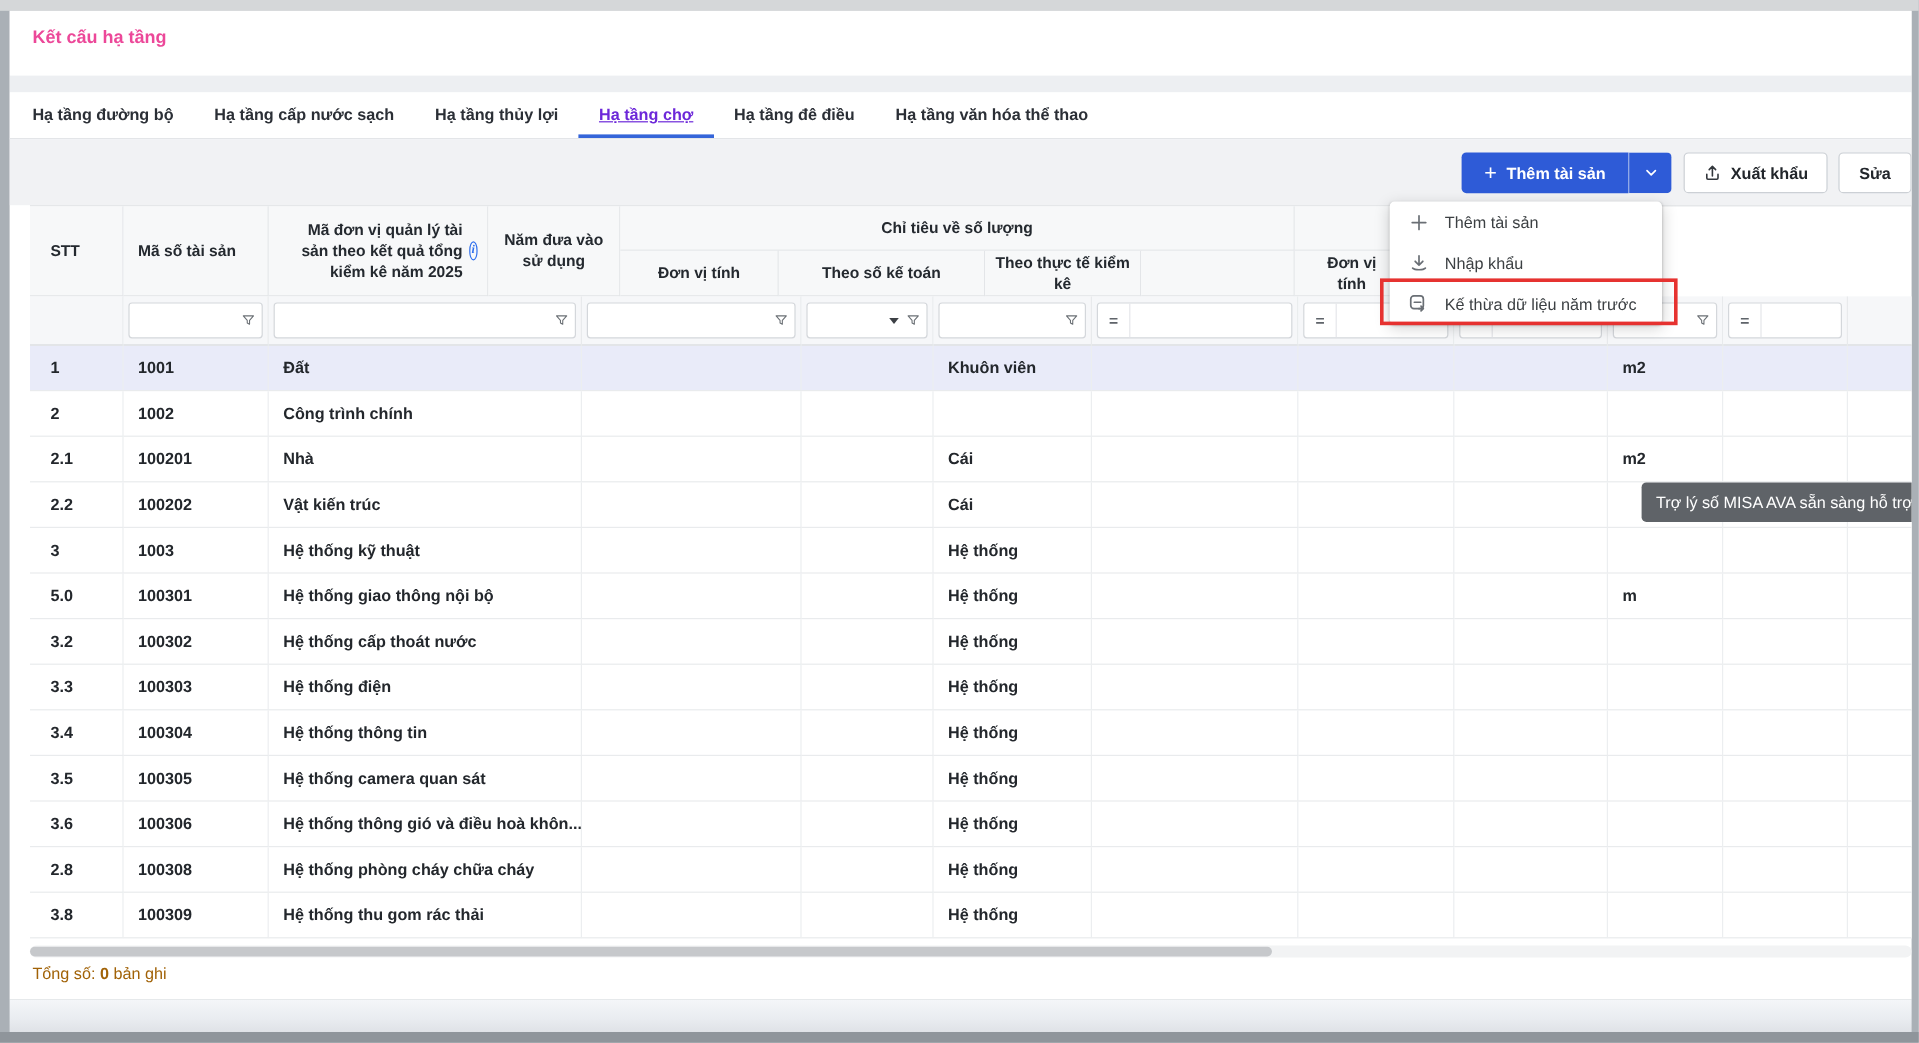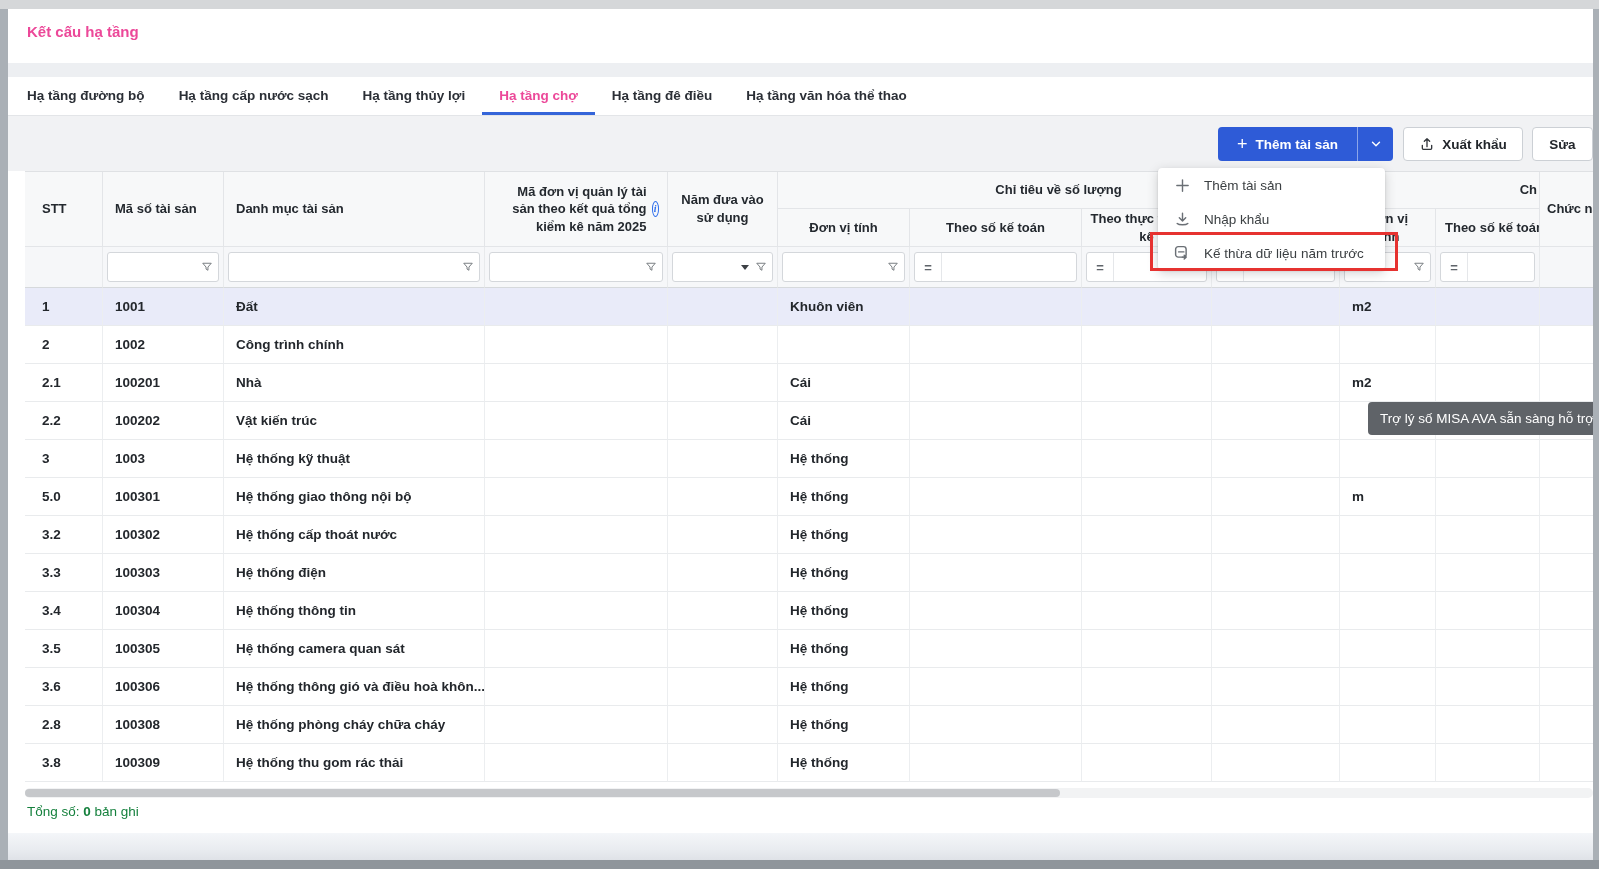--- a/index.html
+++ b/index.html
@@ -9,21 +9,21 @@
   .window{position:absolute;left:8px;top:9px;width:1585px;height:824px;background:#ffffff;overflow:hidden;}
   .bottom-band{position:absolute;left:8px;top:833px;width:1585px;height:27px;background:linear-gradient(180deg,#f4f6f9 0%,#e9ecf0 60%,#dfe2e7 100%);}
   .bottom-dark{position:absolute;left:0;top:860px;width:1599px;height:9px;background:#8f959b;}
 
   
   .titlebar{position:absolute;left:0;top:0;width:100%;height:54px;background:#fff;}
   .page-title{position:absolute;left:19px;top:14px;font-size:15px;font-weight:700;color:#ec4899;}
   .gapband{position:absolute;left:0;top:54px;width:100%;height:14px;background:#edeff2;}
   .tabsbar{position:absolute;left:0;top:68px;width:100%;height:39px;background:#fff;border-bottom:1px solid #e3e5e8;box-sizing:border-box;display:flex;align-items:stretch;padding-left:2px;}
   .tab{padding:0 17px;line-height:37px;font-size:13.5px;font-weight:700;color:#2b2f36;cursor:pointer;border-bottom:3px solid transparent;white-space:nowrap;}
-  .tab.active{color:#ec4899;border-bottom-color:#3565d9;}
+  .tab.active{color:#6d28d9;border-bottom-color:#3565d9;text-decoration:underline;}
   .toolbar{position:absolute;left:0;top:107px;width:100%;height:55px;background:#f1f2f4;}
   .btn{position:absolute;top:11px;height:34px;border-radius:4px;display:flex;align-items:center;justify-content:center;font-size:13.5px;font-weight:700;box-sizing:border-box;cursor:pointer;}
   .btn-blue{background:#2e5bd7;color:#fff;border:none;}
   .btn-main{left:1210px;width:139px;border-radius:4px 0 0 4px;}
   .btn-caret{left:1349px;width:36px;border-radius:0 4px 4px 0;border-left:1px solid rgba(255,255,255,.45);}
   .btn-white{background:#fff;border:1px solid #ccd0d5;color:#22262b;}
   .btn-export{left:1395px;width:120px;}
   .btn-edit{left:1524px;width:61px;}
   .plus-glyph{font-size:18px;font-weight:400;margin-right:8px;line-height:1;}
   .icon-svg{display:inline-block;vertical-align:middle;}
@@ -49,21 +49,21 @@
   .f-icons{position:absolute;right:5px;top:0;height:100%;display:flex;align-items:center;gap:6px;}
   .caret-down{width:0;height:0;border-left:4px solid transparent;border-right:4px solid transparent;border-top:5px solid #3c4045;}
   .bodyrow{display:flex;background:#fff;}
   .bodyrow.hl{background:#e9ebf9;}
   .bcell{border-right:1px solid #eceef0;border-bottom:1px solid #e9ebed;box-sizing:border-box;height:38px;display:flex;align-items:center;
          font-size:13.5px;font-weight:700;color:#23272c;padding:0 6px 0 12px;white-space:nowrap;overflow:hidden;}
   .bcell.first{padding-left:17px;}
 
   .hscroll-track{position:absolute;left:17px;top:779px;width:1568px;height:10px;background:#f2f3f4;border-radius:5px;}
   .hscroll-thumb{position:absolute;left:0;top:1px;width:1035px;height:8px;background:#c6c8cb;border-radius:4px;}
-  .footer{position:absolute;left:19px;top:795px;font-size:13.5px;color:#15803d;}
+  .footer{position:absolute;left:19px;top:795px;font-size:13.5px;color:#a16207;}
   .footer b{font-weight:700;}
 
   
   .menu{position:absolute;left:1150px;top:159px;width:227px;background:#fff;border-radius:4px;
         box-shadow:0 1px 2px rgba(0,0,0,.15),0 3px 12px rgba(0,0,0,.18);z-index:30;padding:0;}
   .menu-item{height:34px;display:flex;align-items:center;padding:0 12px 0 14px;font-size:13.5px;font-weight:400;color:#3c4043;cursor:pointer;white-space:nowrap;}
   .menu-item .mi-icon{width:20px;margin-right:12px;display:flex;align-items:center;justify-content:center;color:#6a6f75;}
   .redbox{position:absolute;left:1142px;top:223px;width:248px;height:39px;border:3px solid #e63230;box-sizing:border-box;z-index:40;pointer-events:none;}
 
   
@@ -118,23 +118,20 @@
       </div>
     </div>
 
     <div class="grid" id="grid">
         <div class="hstrip">
           <div class="hcell hleft rowspan2" style="width: 78px; height: 75px; padding-left: 17px;">
             <span>STT</span>
           </div>
           <div class="hcell hleft rowspan2" style="width: 121px; height: 75px;">
             <span>Mã số tài sản</span>
-          </div>
-          <div class="hcell hleft rowspan2" style="width: 261px; height: 75px;">
-            <span>Danh mục tài sản</span>
           </div>
           <div class="hcell hleft rowspan2" style="width: 183px; height: 75px;">
             <span>Mã đơn vị quản lý tài sản theo kết quả tổng kiểm kê năm 2025</span>
             <span class="info-badge">i</span>
           </div>
           <div class="hcell rowspan2" style="width: 110px; height: 75px;">
             <span>Năm đưa vào sử dụng</span>
           </div>
           <div class="hgroup" style="width: 562px;">
             <div class="hcell gtop" style="width: 100%;">Chỉ tiêu về số lượng</div>

